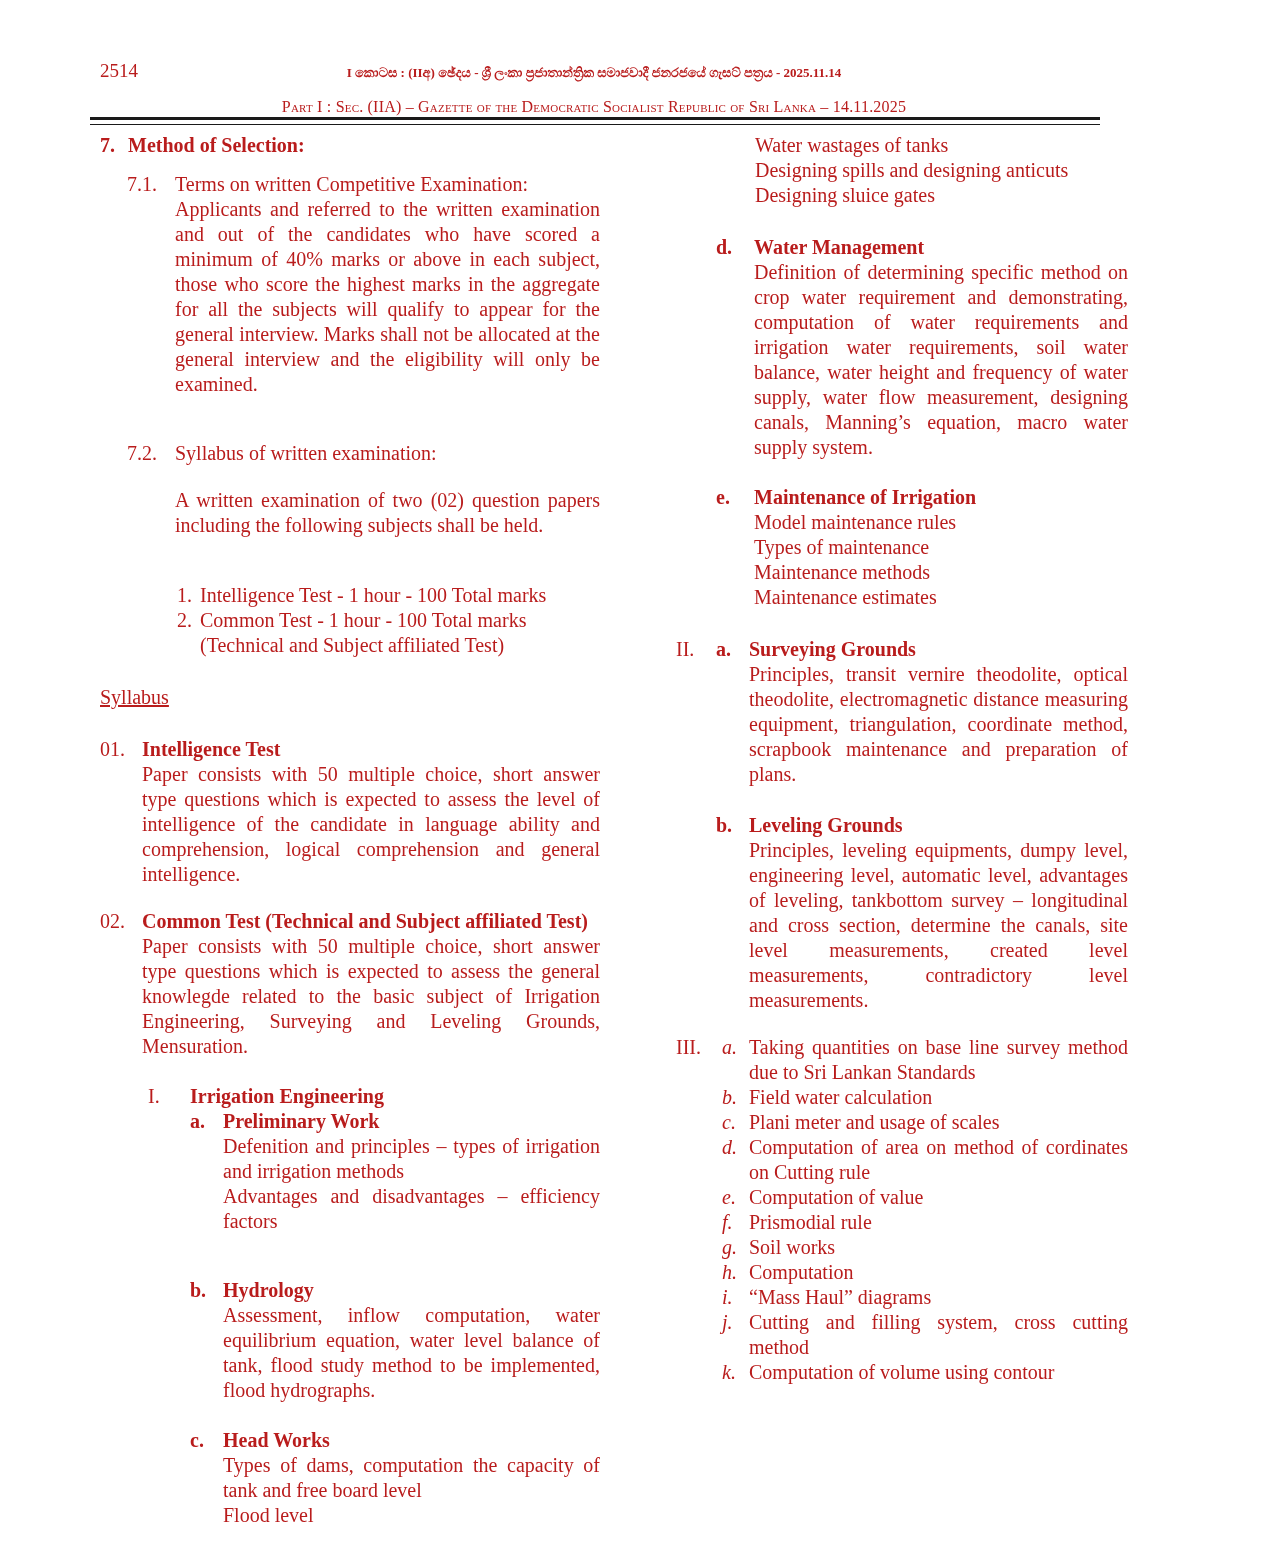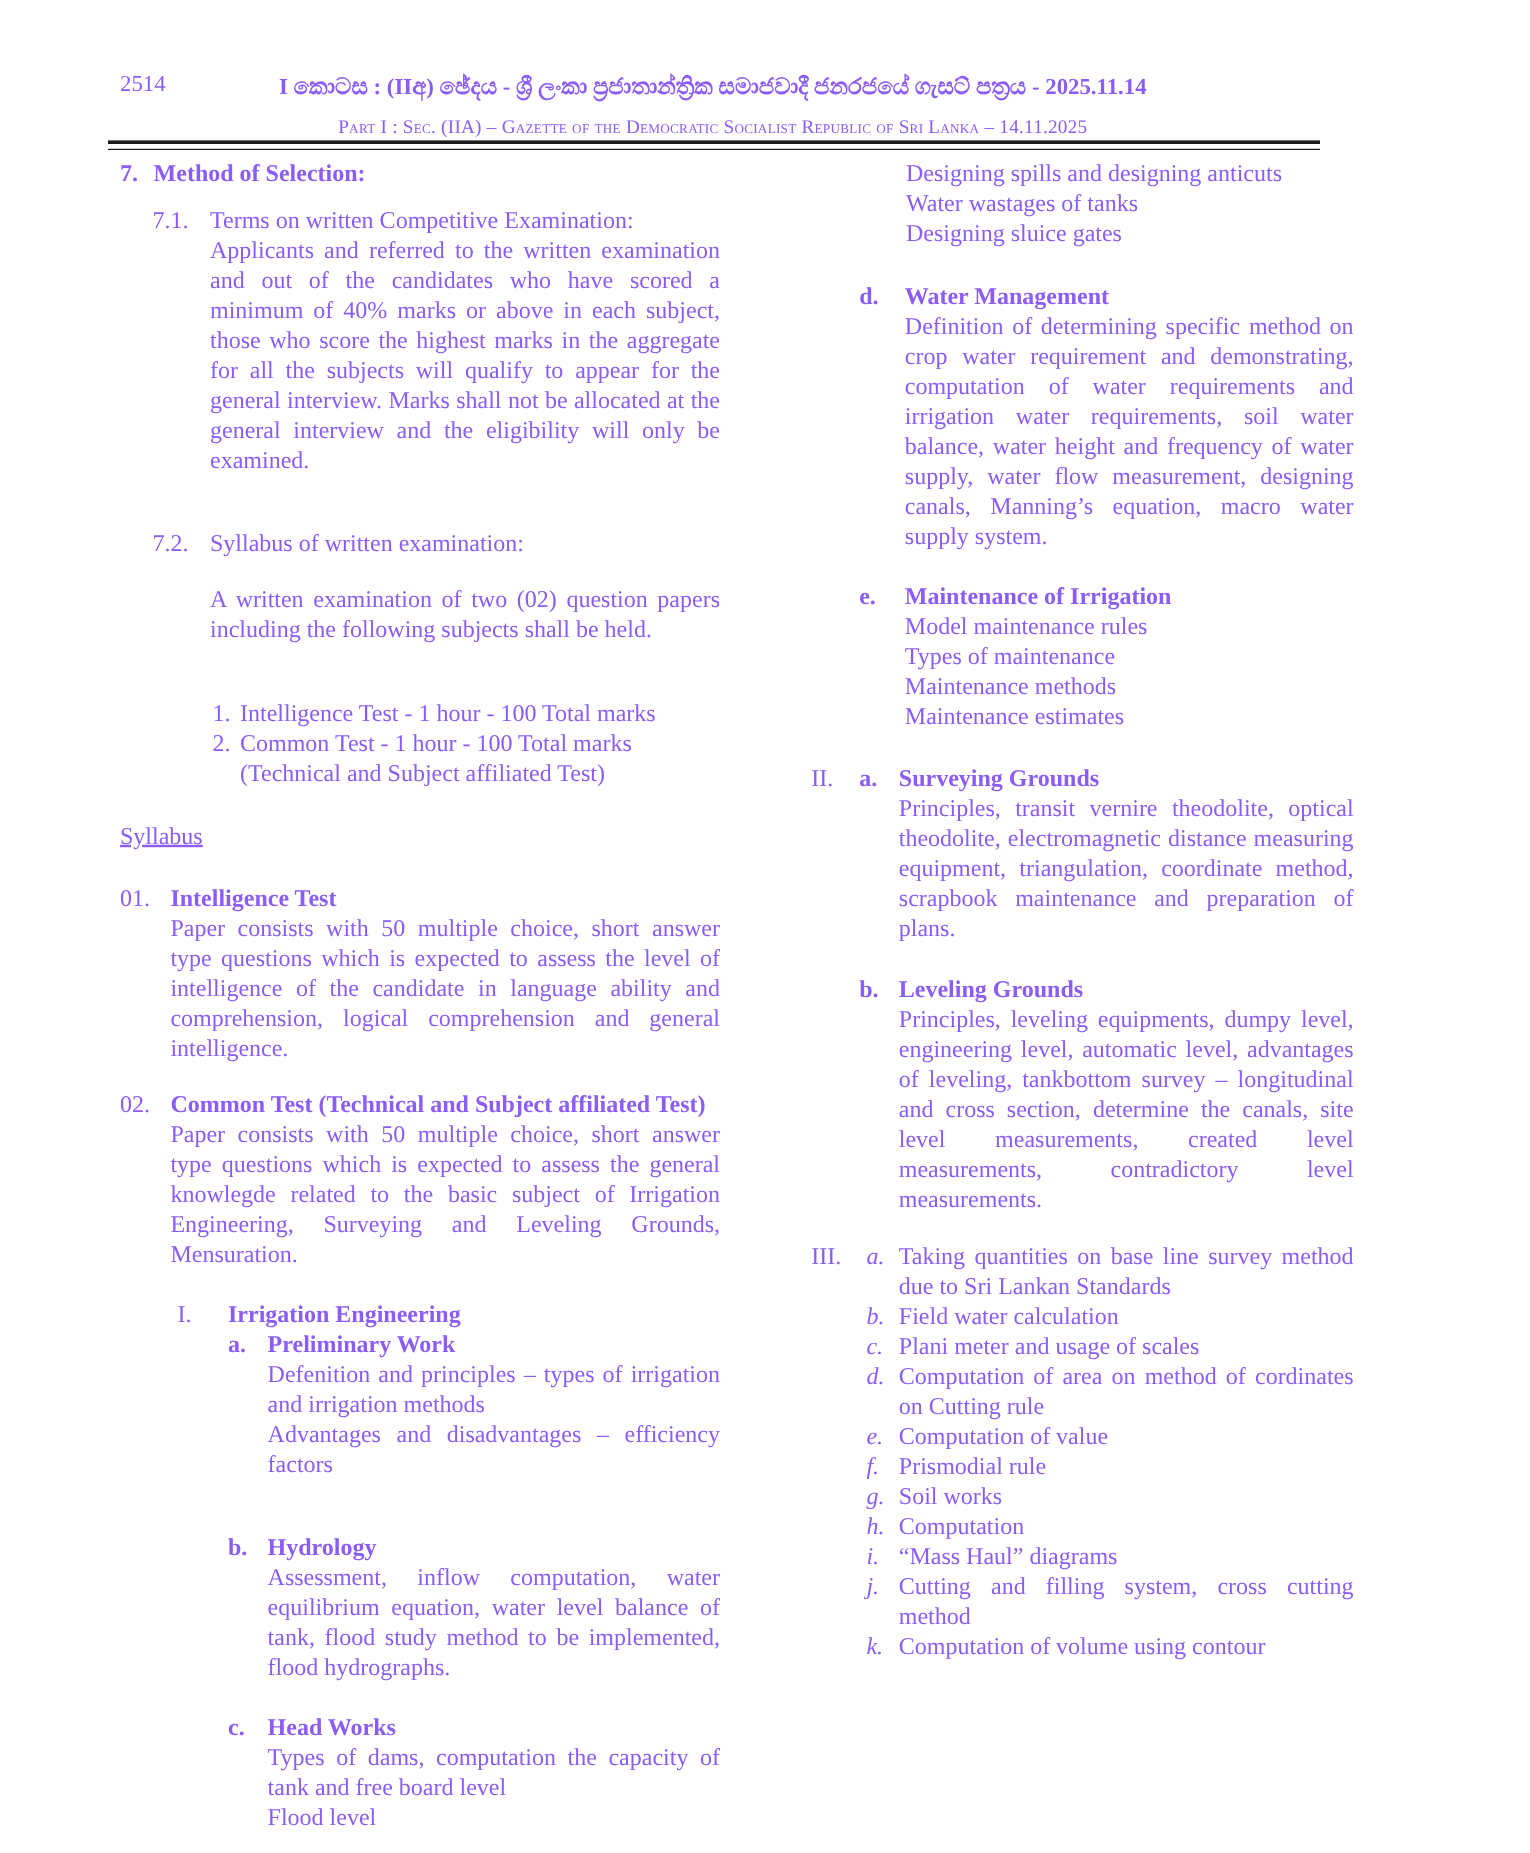--- a/index.html
+++ b/index.html
@@ -1,22 +1,22 @@
 <!DOCTYPE html>
 <html><head>
 <meta charset="utf-8">
 <style>
   html,body{margin:0;padding:0;background:#fff;}
   .page{
     position:relative;width:1188px;height:1544px;background:#ffffff;
     font-family:"Liberation Serif","DejaVu Serif",serif;
-    color:#8b5cf6;font-size:20px;line-height:25px;overflow:hidden;
+    color:#b91c1c;font-size:20px;line-height:25px;overflow:hidden;
   }
   .pagenum{position:absolute;left:100px;top:58px;font-size:19px;}
-  .hdr-si{position:absolute;left:140px;right:140px;top:60px;text-align:center;font-size:19px;font-weight:bold;white-space:nowrap;}
+  .hdr-si{position:absolute;left:140px;right:140px;top:60px;text-align:center;font-size:13px;font-weight:bold;white-space:nowrap;}
   .hdr-en{position:absolute;left:0;right:0;top:94px;text-align:center;font-size:16px;font-variant:small-caps;letter-spacing:.2px;}
   .rule{position:absolute;left:90px;right:88px;top:117px;height:4px;border-top:3.5px solid #1a1a1a;border-bottom:1.5px solid #1a1a1a;}
   .col{position:absolute;top:133px;}
   .col-left{left:100px;width:500px;}
   .col-right{left:676px;width:452px;}
   .row{display:flex;align-items:flex-start;}
   .num{flex:0 0 auto;}
   .txt{flex:1 1 auto;min-width:0;}
   .b{font-weight:bold;}
   .i{font-style:italic;}
@@ -123,22 +123,22 @@
           </div>
         </div>
 
       </div>
     </div>
   </div>
 
   <div class="col col-right">
 
     <div class="ml79">
+      <div>Water wastages of tanks</div>
       <div>Designing spills and designing anticuts</div>
-      <div>Water wastages of tanks</div>
       <div>Designing sluice gates</div>
     </div>
 
     <div class="row ml40 mt27">
       <span class="num w38 b">d.</span>
       <div class="txt">
         <div class="b">Water Management</div>
         <div class="just">Definition of determining specific method on crop water requirement and demonstrating, computation of water requirements and irrigation water requirements, soil water balance, water height and frequency of water supply, water flow measurement, designing canals, Manning’s equation, macro water supply system.</div>
       </div>
     </div>

